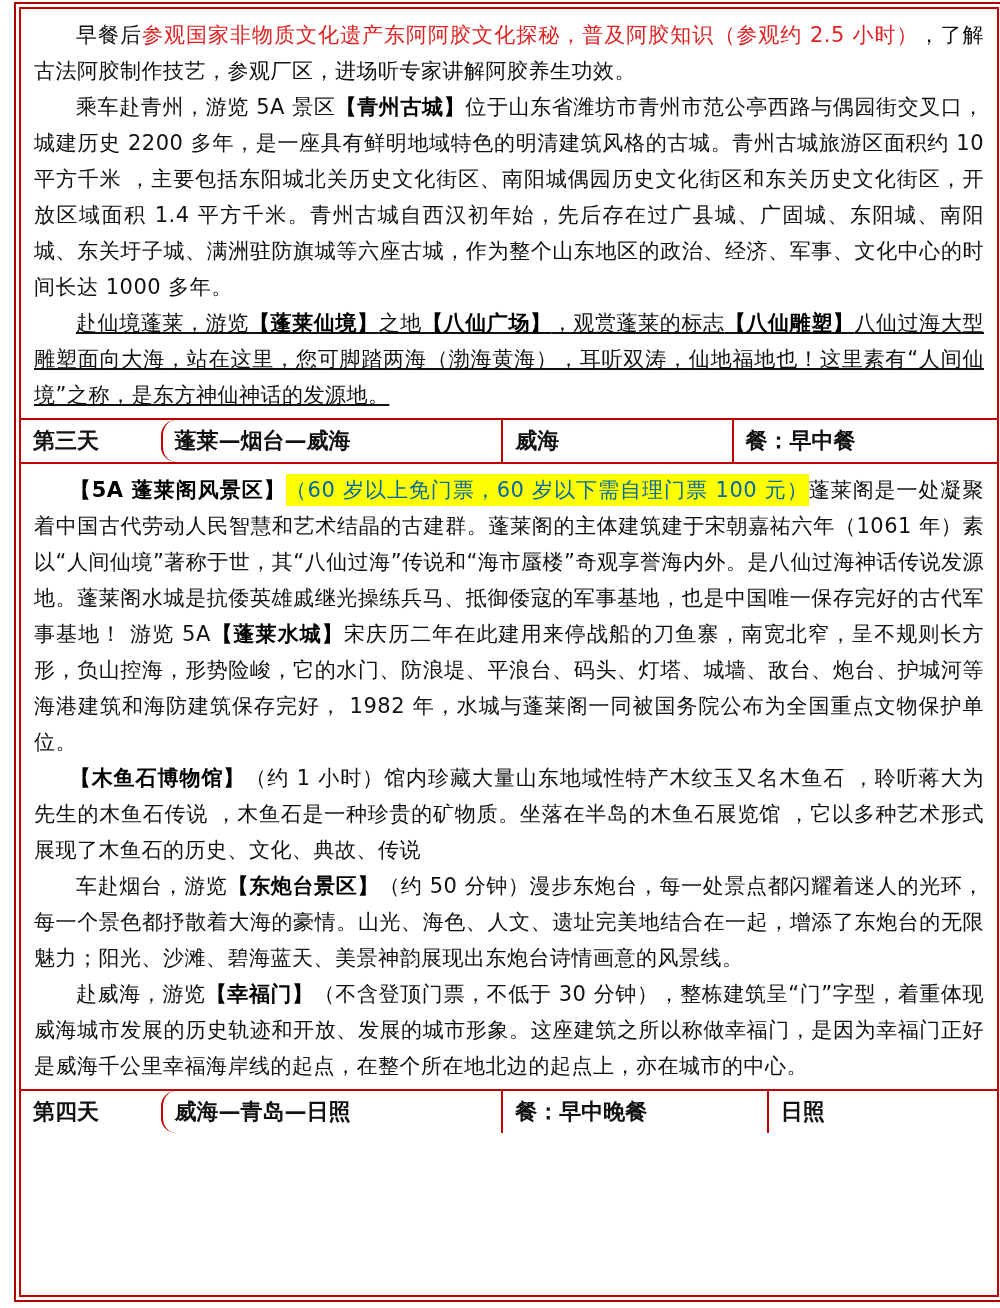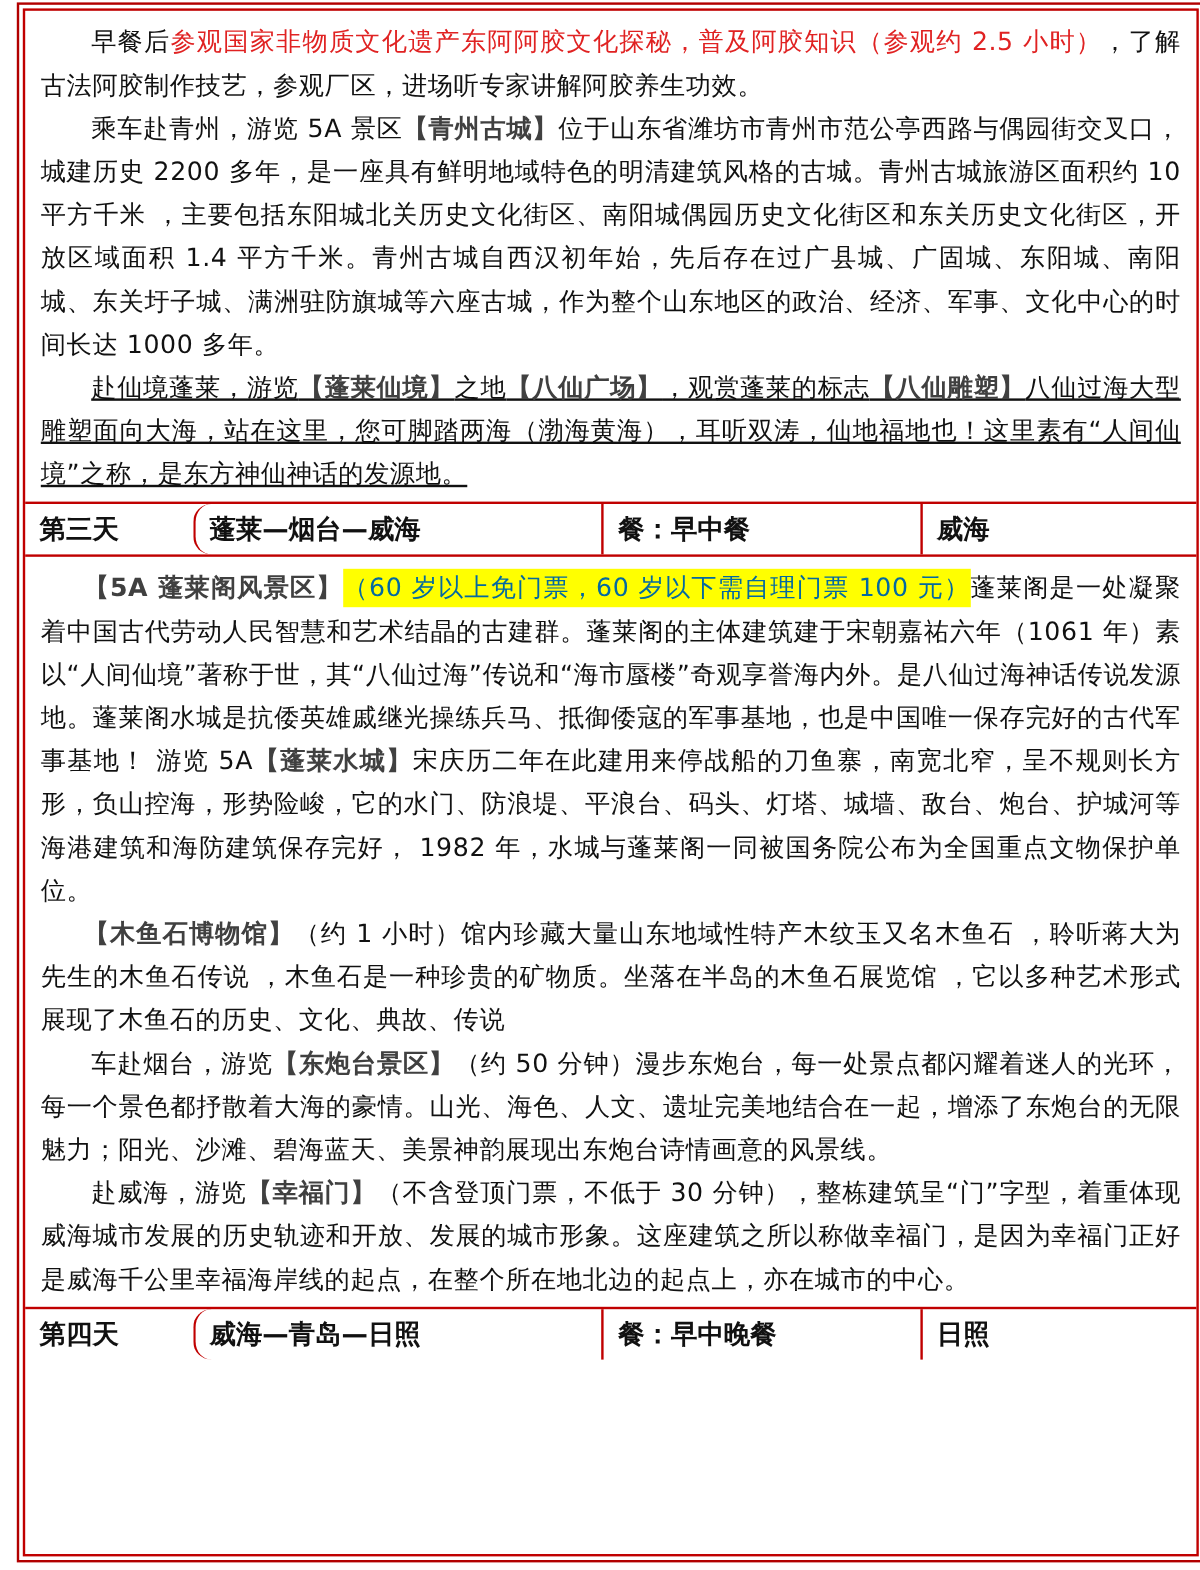--- a/index.html
+++ b/index.html
@@ -37,38 +37,38 @@
     min-height:41px;
   }
   .dayrow .cell + .cell{border-left:2px solid #c00000;}
   .c0{width:14.3%;}
   .c1{width:34.9%;border-radius:15px;}
   .c2{width:27.2%;}
   .c3{flex:1;}
   
   .rn{color:#111111;}
   .rr{color:#e02222;}
-  .rb{color:#404040;font-weight:bold;}
+  .rb{color:#000000;font-weight:bold;}
   .hl{color:#0369a1;background:#ffff00;padding:4px 0;}
 </style>
 </head>
 <body>
 
 <div class="outer-frame">
   <div class="doc" id="doc">
       <div class="sec paras">
         <p style="text-indent: 2em;"><span class="rn">早餐后</span><span class="rr">参观国家非物质文化遗产东阿阿胶文化探秘，普及阿胶知识（参观约 2.5 小时）</span><span class="rn">，了解古法阿胶制作技艺，参观厂区，进场听专家讲解阿胶养生功效。</span></p>
         <p style="text-indent: 2em;"><span class="rn">乘车赴青州，游览 5A 景区</span><span class="rb">【青州古城】</span><span class="rn">位于山东省潍坊市青州市范公亭西路与偶园街交叉口，城建历史 2200 多年，是一座具有鲜明地域特色的明清建筑风格的古城。青州古城旅游区面积约 10 平方千米 ，主要包括东阳城北关历史文化街区、南阳城偶园历史文化街区和东关历史文化街区，开放区域面积 1.4 平方千米。青州古城自西汉初年始，先后存在过广县城、广固城、东阳城、南阳城、东关圩子城、满洲驻防旗城等六座古城，作为整个山东地区的政治、经济、军事、文化中心的时间长达 1000 多年。</span></p>
         <p style="text-indent: 2em; text-decoration: underline;"><span class="rn">赴仙境蓬莱，游览</span><span class="rb">【蓬莱仙境】</span><span class="rn">之地</span><span class="rb">【八仙广场】</span><span class="rn">，观赏蓬莱的标志</span><span class="rb">【八仙雕塑】</span><span class="rn">八仙过海大型雕塑面向大海，站在这里，您可脚踏两海（渤海黄海），耳听双涛，仙地福地也！这里素有“人间仙境”之称，是东方神仙神话的发源地。</span></p>
       </div>
       <div class="sec dayrow">
         <div class="cell c0">第三天</div>
         <div class="cell c1">蓬莱—烟台—威海</div>
+        <div class="cell c3">威海</div>
         <div class="cell c2">餐：早中餐</div>
-        <div class="cell c3">威海</div>
       </div>
       <div class="sec paras">
         <p style="text-indent: 1.7em;"><span class="rb">【5A 蓬莱阁风景区】</span><span class="hl">（60 岁以上免门票，60 岁以下需自理门票 100 元）</span><span class="rn">蓬莱阁是一处凝聚着中国古代劳动人民智慧和艺术结晶的古建群。蓬莱阁的主体建筑建于宋朝嘉祐六年（1061 年）素以“人间仙境”著称于世，其“八仙过海”传说和“海市蜃楼”奇观享誉海内外。是八仙过海神话传说发源地。蓬莱阁水城是抗倭英雄戚继光操练兵马、抵御倭寇的军事基地，也是中国唯一保存完好的古代军事基地！ 游览 5A</span><span class="rb">【蓬莱水城】</span><span class="rn">宋庆历二年在此建用来停战船的刀鱼寨，南宽北窄，呈不规则长方形，负山控海，形势险峻，它的水门、防浪堤、平浪台、码头、灯塔、城墙、敌台、炮台、护城河等海港建筑和海防建筑保存完好， 1982 年，水城与蓬莱阁一同被国务院公布为全国重点文物保护单位。</span></p>
         <p style="text-indent: 1.7em;"><span class="rb">【木鱼石博物馆】</span><span class="rn">（约 1 小时）馆内珍藏大量山东地域性特产木纹玉又名木鱼石 ，聆听蒋大为先生的木鱼石传说 ，木鱼石是一种珍贵的矿物质。坐落在半岛的木鱼石展览馆 ，它以多种艺术形式展现了木鱼石的历史、文化、典故、传说</span></p>
         <p style="text-indent: 2em;"><span class="rn">车赴烟台，游览</span><span class="rb">【东炮台景区】</span><span class="rn">（约 50 分钟）漫步东炮台，每一处景点都闪耀着迷人的光环，每一个景色都抒散着大海的豪情。山光、海色、人文、遗址完美地结合在一起，增添了东炮台的无限魅力；阳光、沙滩、碧海蓝天、美景神韵展现出东炮台诗情画意的风景线。</span></p>
         <p style="text-indent: 2em;"><span class="rn">赴威海，游览</span><span class="rb">【幸福门】</span><span class="rn">（不含登顶门票，不低于 30 分钟），整栋建筑呈“门”字型，着重体现威海城市发展的历史轨迹和开放、发展的城市形象。这座建筑之所以称做幸福门，是因为幸福门正好是威海千公里幸福海岸线的起点，在整个所在地北边的起点上，亦在城市的中心。</span></p>
       </div>
       <div class="sec dayrow">
         <div class="cell c0">第四天</div>
         <div class="cell c1">威海—青岛—日照</div>

